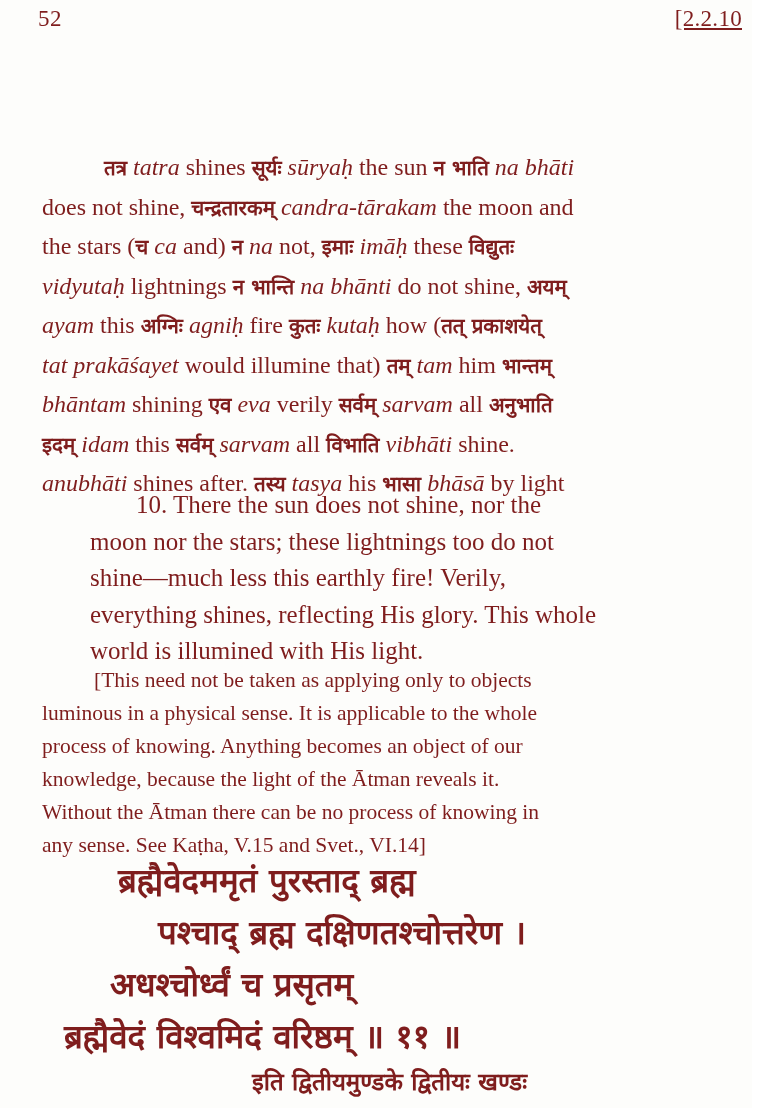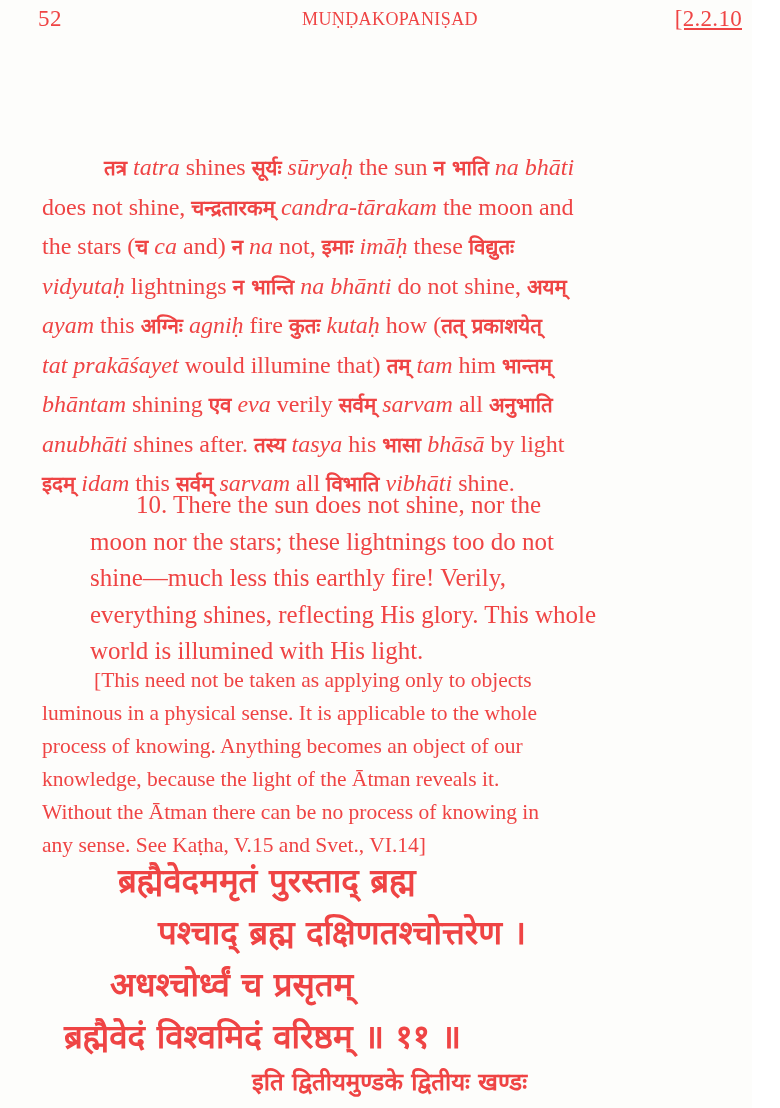--- a/index.html
+++ b/index.html
@@ -9,21 +9,21 @@
   }
   body {
     font-family: "Liberation Serif", "DejaVu Serif", serif;
   }
   .page {
     position: relative;
     width: 752px;
     height: 1108px;
     background: #fdfdfb;
     overflow: hidden;
-    color: #ef4444;
+    color: #7f1d1d;
   }
 
   
   .running-head {
     position: absolute;
     top: 6px;
     left: 0;
     width: 780px;
     height: 30px;
   }
@@ -145,21 +145,20 @@
     box-sizing: border-box;
   }
 </style>
 </head>
 <body>
 
 <div class="page">
 
   <div class="running-head">
     <span class="folio">52</span>
-    <span class="head-title">MUṆḌAKOPANIṢAD</span>
     <span class="head-ref">[2.2.10</span>
   </div>
 
 
   <div class="gloss">
     <div class="ln first">
       <span class="dev">तत्र</span>
       <span class="it">tatra</span>
       <span>shines</span>
       <span class="dev">सूर्यः</span>
@@ -217,40 +216,40 @@
       <span>shining</span>
       <span class="dev">एव</span>
       <span class="it">eva</span>
       <span>verily</span>
       <span class="dev">सर्वम्</span>
       <span class="it">sarvam</span>
       <span>all</span>
       <span class="dev">अनुभाति</span>
     </div>
     <div class="ln">
-      <span class="it">anubhāti</span>
-      <span>shines after.</span>
-      <span class="dev">तस्य</span>
-      <span class="it">tasya</span>
-      <span>his</span>
-      <span class="dev">भासा</span>
-      <span class="it">bhāsā</span>
-      <span>by light</span>
-    </div>
-    <div class="ln">
       <span class="dev">इदम्</span>
       <span class="it">idam</span>
       <span>this</span>
       <span class="dev">सर्वम्</span>
       <span class="it">sarvam</span>
       <span>all</span>
       <span class="dev">विभाति</span>
       <span class="it">vibhāti</span>
       <span>shine.</span>
     </div>
+    <div class="ln">
+      <span class="it">anubhāti</span>
+      <span>shines after.</span>
+      <span class="dev">तस्य</span>
+      <span class="it">tasya</span>
+      <span>his</span>
+      <span class="dev">भासा</span>
+      <span class="it">bhāsā</span>
+      <span>by light</span>
+    </div>
   </div>
 
   <div class="translation">
     <div class="ln first">10.  There the sun does not shine, nor the</div>
     <div class="ln">moon nor the stars; these lightnings too do not</div>
     <div class="ln">shine—much  less  this  earthly  fire!  Verily,</div>
     <div class="ln">everything shines, reflecting His glory. This whole</div>
     <div class="ln last">world  is  illumined  with  His  light.</div>
   </div>
 

